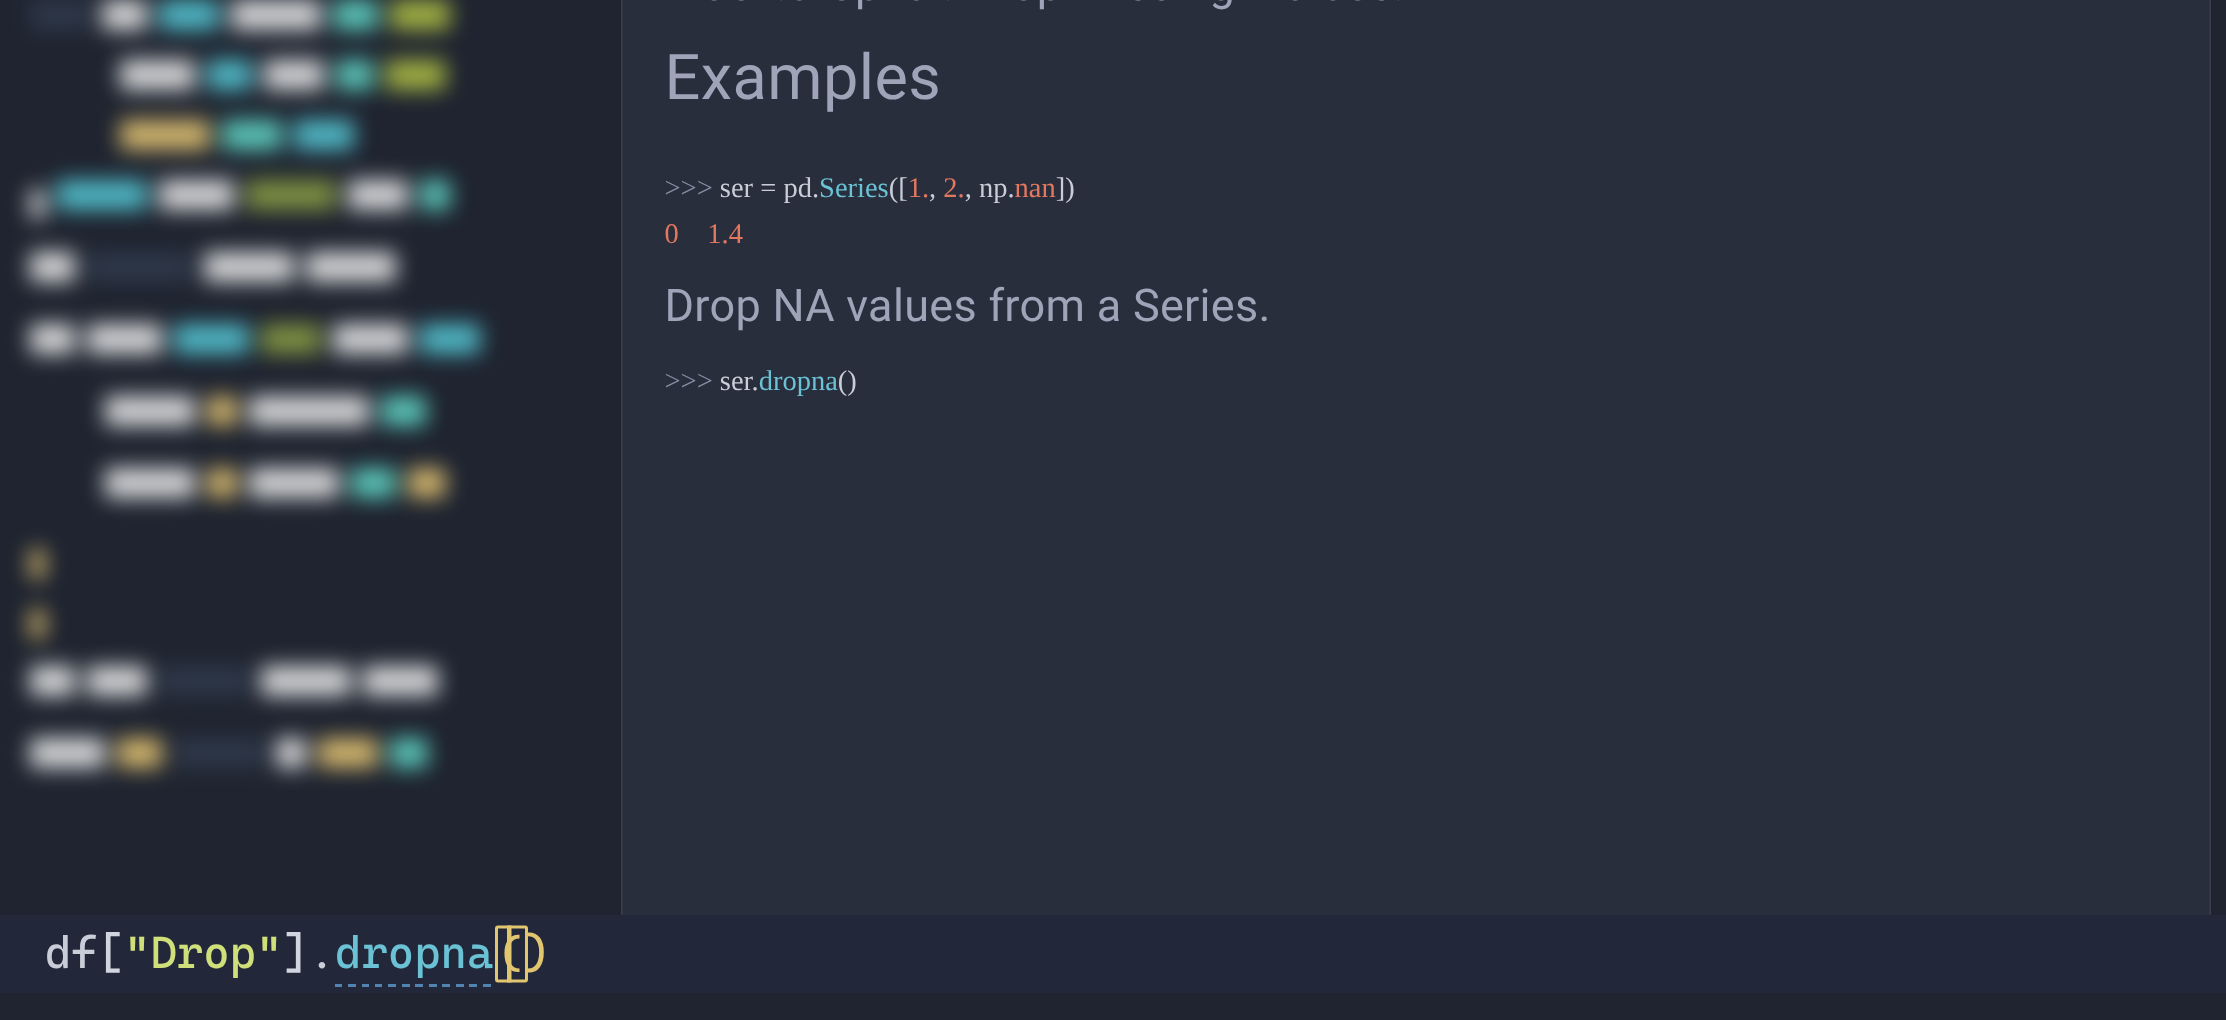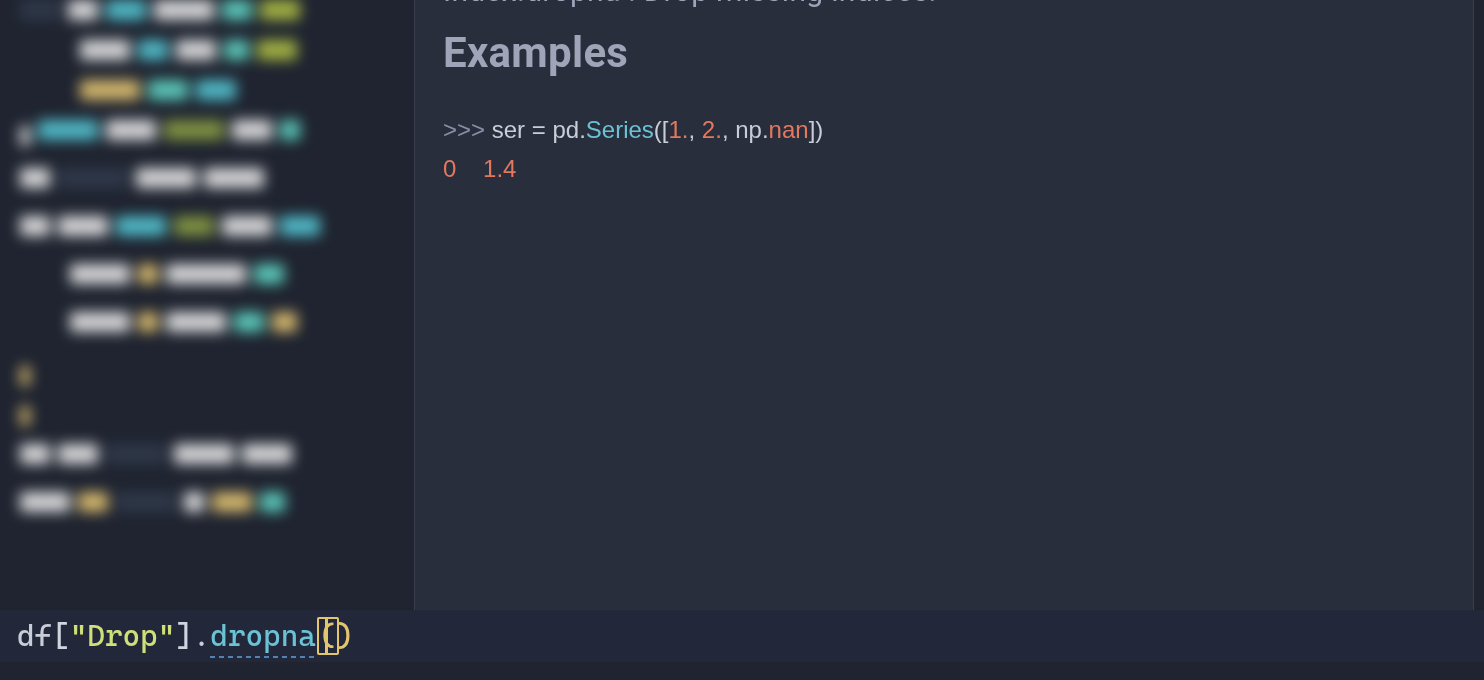--- a/index.html
+++ b/index.html
@@ -66,29 +66,29 @@
   }
   .doc-line-prose {
     font-family: -apple-system, "Segoe UI", Roboto, sans-serif;
     font-size: 30px;
     color: #9fa4b8;
     margin: 0 0 20px 0;
     letter-spacing: 0.3px;
   }
   .doc-heading {
     font-family: -apple-system, "Segoe UI", Roboto, sans-serif;
-    font-weight: 700;
+    font-weight: 400;
     font-size: 42px;
     color: #9fa4b8;
     margin-bottom: 34px;
     letter-spacing: 0.3px;
   }
   .code-block {
-    font-family: Liberation Sans, sans-serif;
-    font-size: 24px;
+    font-family: Liberation Serif, serif;
+    font-size: 19px;
     line-height: 1.62;
     color: #c1c6d4;
   }
   .code-block .prompt   { color: #8790a4; }
   .code-block .var      { color: #c9cdd7; }
   .code-block .op       { color: #c9cdd7; }
   .code-block .cyanfn   { color: #6bc2d5; }
   .code-block .punct    { color: #c9cdd7; }
   .code-block .num      { color: #e4785f; }
   .code-block .comma    { color: #c6ccd7; }
@@ -109,21 +109,21 @@
   .editor-line {
     position: absolute;
     left: 0;
     right: 0;
     top: 610px;
     height: 52px;
     background: #22283a;
     font-family: ui-monospace, "SF Mono", "Cascadia Mono", "Consolas", monospace;
     font-size: 30px;
     line-height: 52px;
-    padding-left: 17px;
+    padding-left: 30px;
     display: flex;
     align-items: center;
   }
   .editor-line .e-plain   { color: #c9cdd7; }
   .editor-line .e-brack   { color: #d1d5e0; }
   .editor-line .e-string  { color: #cfe07a; }
   .editor-line .e-quote   { color: #cfe07a; }
   .editor-line .e-dot     { color: #c9cdd7; }
   .editor-line .e-method  { color: #6bc2d5; }
   .e-method-wrap {
@@ -256,21 +256,27 @@
 
     <div class="code-block">
       <div>
         <span class="prompt">&gt;&gt;&gt;</span><span> </span><span class="var">ser</span><span class="op"> = </span><span class="var">pd</span><span class="punct">.</span><span class="cyanfn">Series</span><span class="punct">([</span><span class="num">1.</span><span class="comma">, </span><span class="num">2.</span><span class="comma">, </span><span class="var">np</span><span class="punct">.</span><span class="nanred">nan</span><span class="punct">])</span>
       </div>
       <div>
         <span class="idx">0</span><span>&nbsp;&nbsp;&nbsp;&nbsp;</span><span class="val">1.4</span>
       </div>
     </div>
 
-
+    <div class="doc-note">Drop NA values from a Series.</div>
+
+    <div class="code-block">
+      <div>
+        <span class="prompt">&gt;&gt;&gt;</span><span> </span><span class="var">ser</span><span class="punct">.</span><span class="cyanfn">dropna</span><span class="punct">()</span>
+      </div>
+    </div>
   </div>
 
   <div class="editor-line">
     <span class="e-plain">df</span>
       <span class="e-brack">[</span>
       <span class="e-quote">"</span>
       <span class="e-string">Drop</span>
       <span class="e-quote">"</span>
       <span class="e-brack">]</span>
       <span class="e-dot">.</span>

